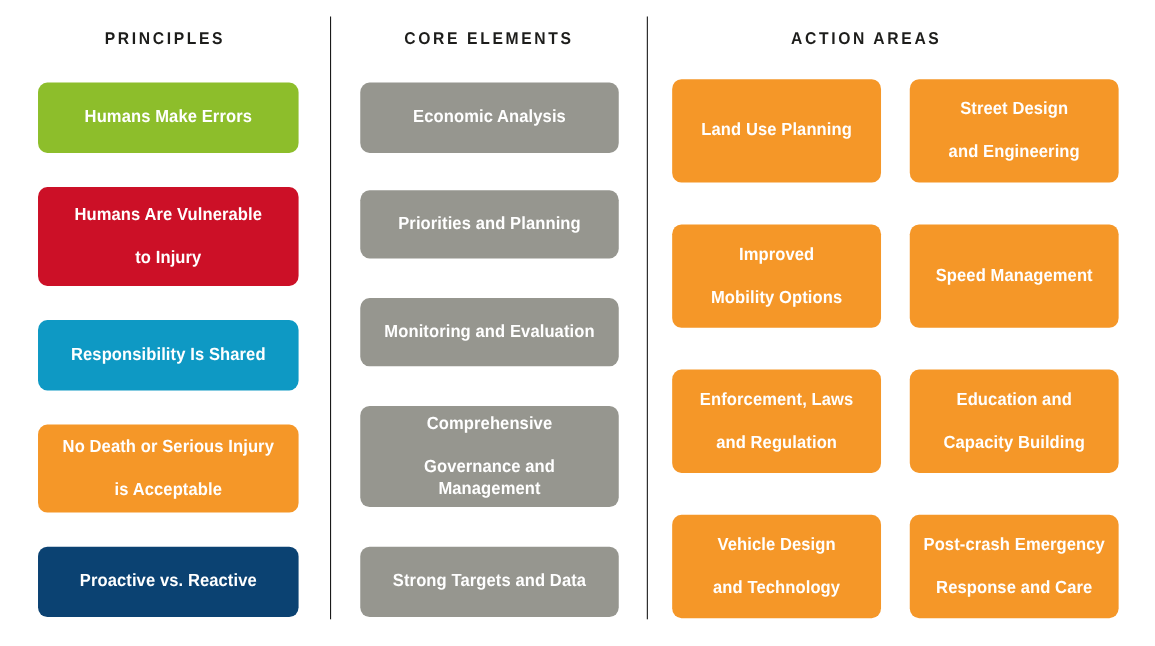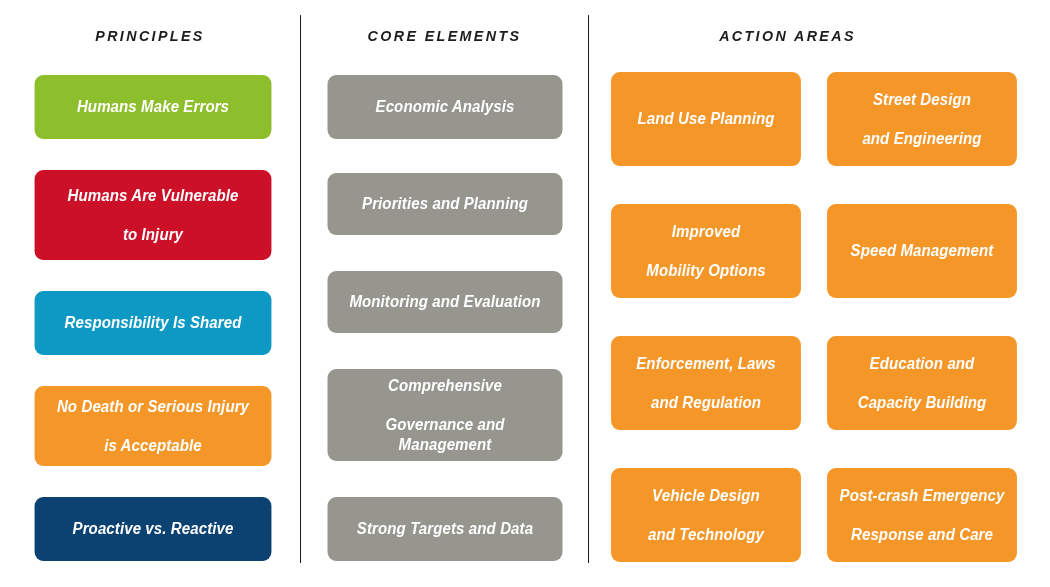--- a/index.html
+++ b/index.html
@@ -11,21 +11,20 @@
     width: 1050px;
     height: 587px;
     font-family: "Liberation Sans", sans-serif;
     overflow: hidden;
     position: relative;
   }
 
   .board {
     position: absolute;
     inset: 0;
-    font-style: italic;
   }
 
   
   .divider {
     position: absolute;
     top: 15px;
     width: 1px;
     height: 548px;
     background: #1a1a1a;
   }

